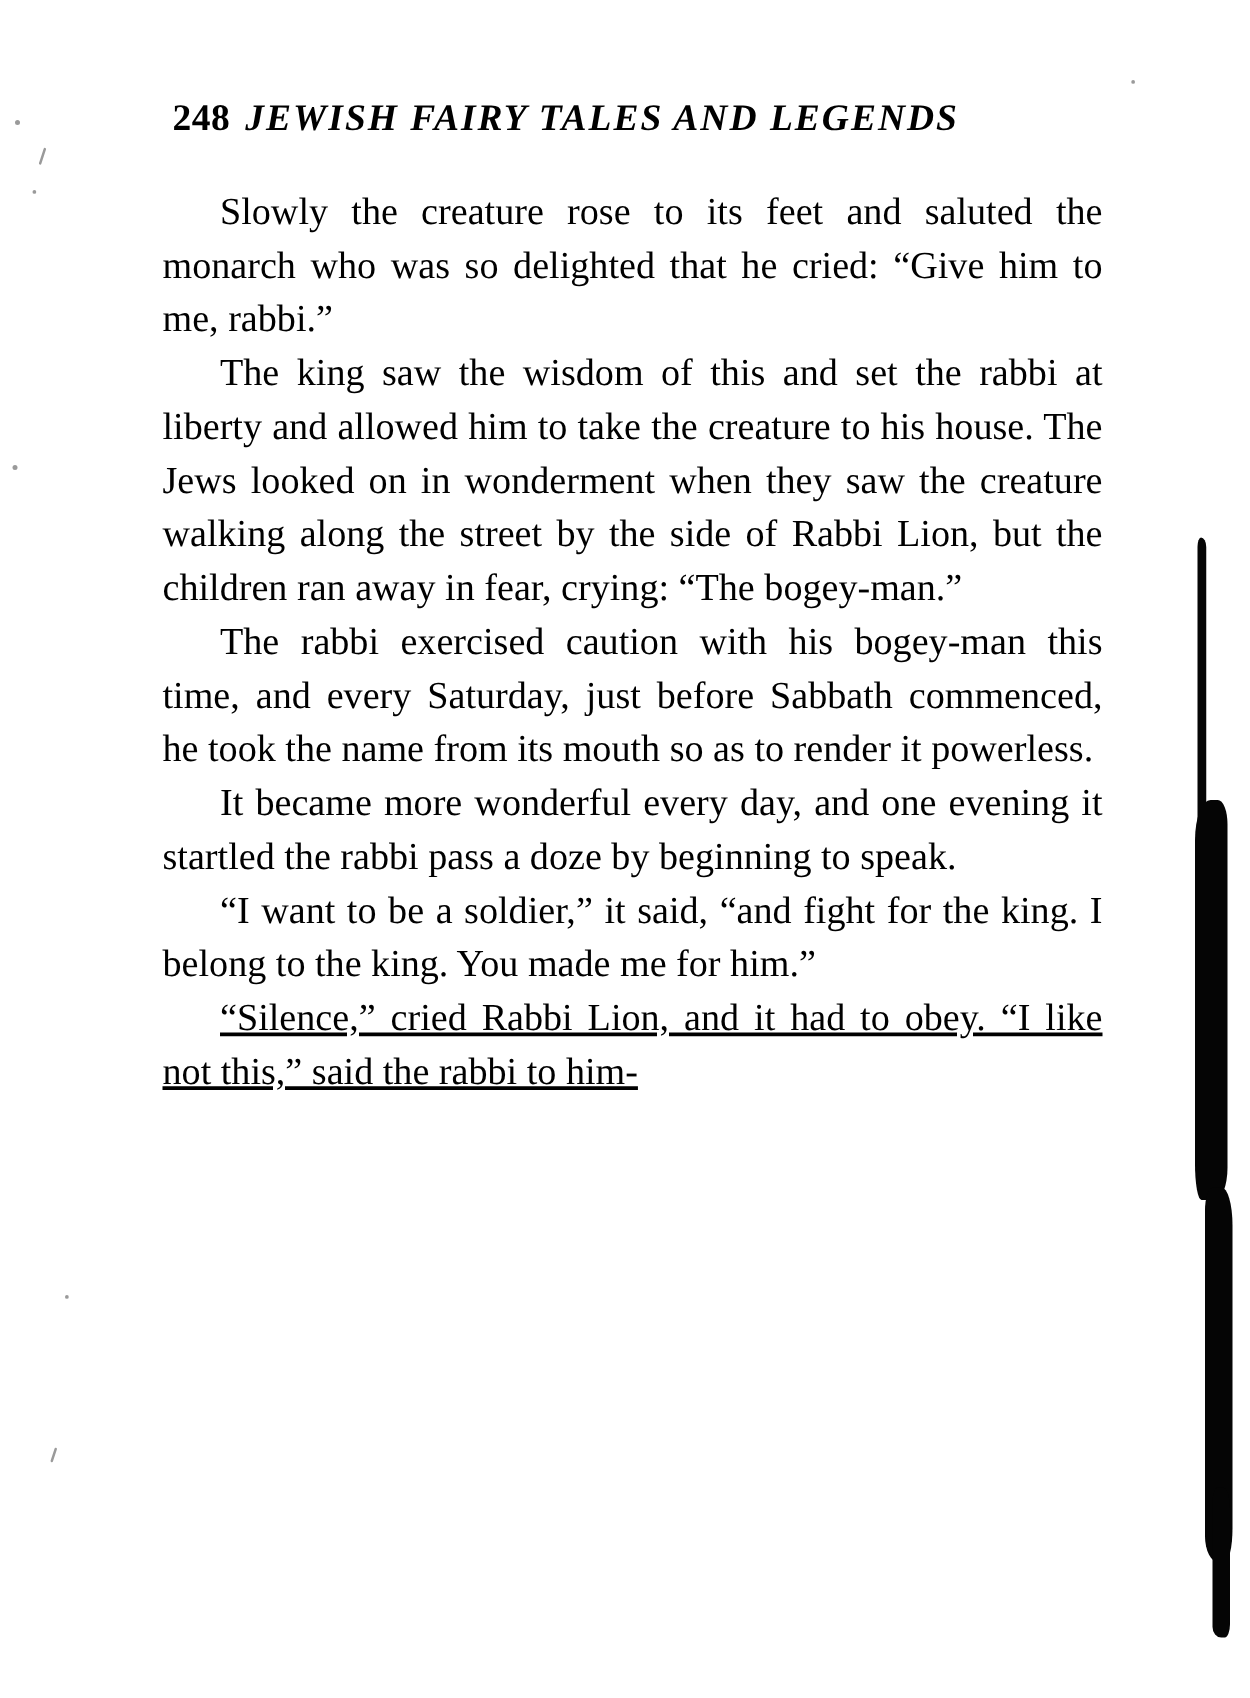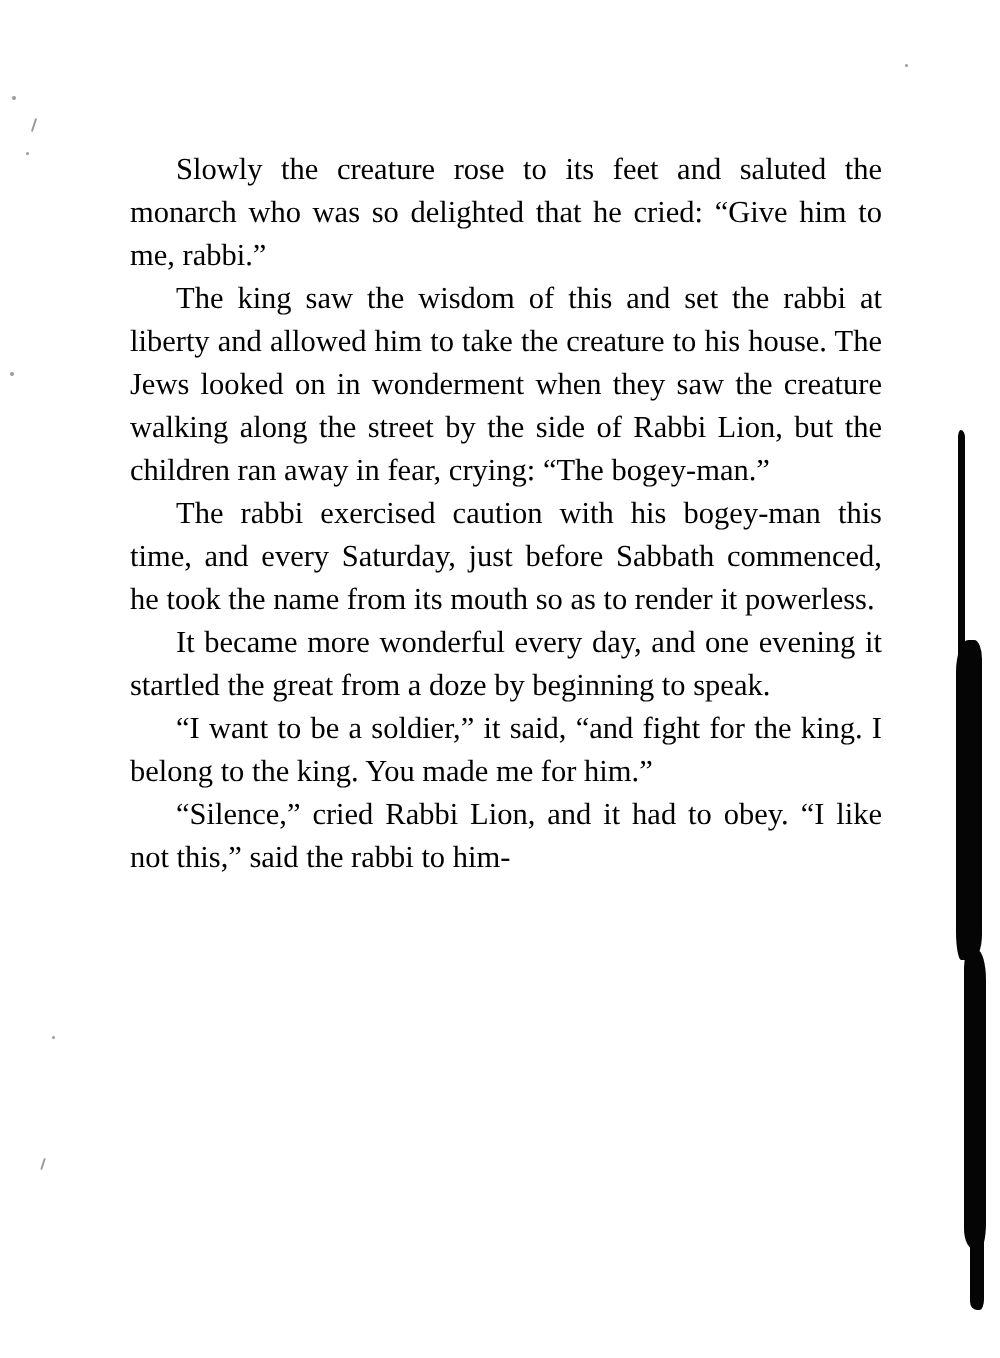--- a/index.html
+++ b/index.html
@@ -106,40 +106,44 @@
 
   .para {
     margin: 0;
     text-align: justify;
     text-indent: 46px;
     -webkit-hyphens: none;
     hyphens: none;
   }
   .para:last-child {
     text-align: justify;
+    text-decoration: underline;
   }
 
   
   .body-text, .running-head {
     font-weight: 500;
     -webkit-font-smoothing: none;
     text-rendering: geometricPrecision;
   }
 </style>
 </head>
 <body>
 
 <div class="page">
 
+  <div class="running-head">
+    <span class="folio">248</span><span class="head-title">JEWISH FAIRY TALES AND LEGENDS</span>
+  </div>
 
   <div class="body-text">
     <p class="para">Slowly the creature rose to its feet and saluted the monarch who was so delighted that he cried: “Give him to me, rabbi.”</p>
     <p class="para">The king saw the wisdom of this and set the rabbi at liberty and allowed him to take the creature to his house.  The Jews looked on in wonderment when they saw the creature walking along the street by the side of Rabbi Lion, but the children ran away in fear, crying: “The bogey-man.”</p>
     <p class="para">The rabbi exercised caution with his bogey-man this time, and every Saturday, just before Sabbath commenced, he took the name from its mouth so as to render it powerless.</p>
-    <p class="para">It became more wonderful every day, and one evening it startled the great from a doze by beginning to speak.</p>
+    <p class="para">It became more wonderful every day, and one evening it startled the rabbi pass a doze by beginning to speak.</p>
     <p class="para">“I want to be a soldier,” it said, “and fight for the king.  I belong to the king. You made me for him.”</p>
     <p class="para">“Silence,” cried Rabbi Lion, and it had to obey.  “I like not this,” said the rabbi to him-</p>
   </div>
 
   <div class="scan-edge">
     <div class="blob blob-a"></div>
     <div class="blob blob-b"></div>
     <div class="blob blob-c"></div>
     <div class="blob blob-d"></div>
   </div>

